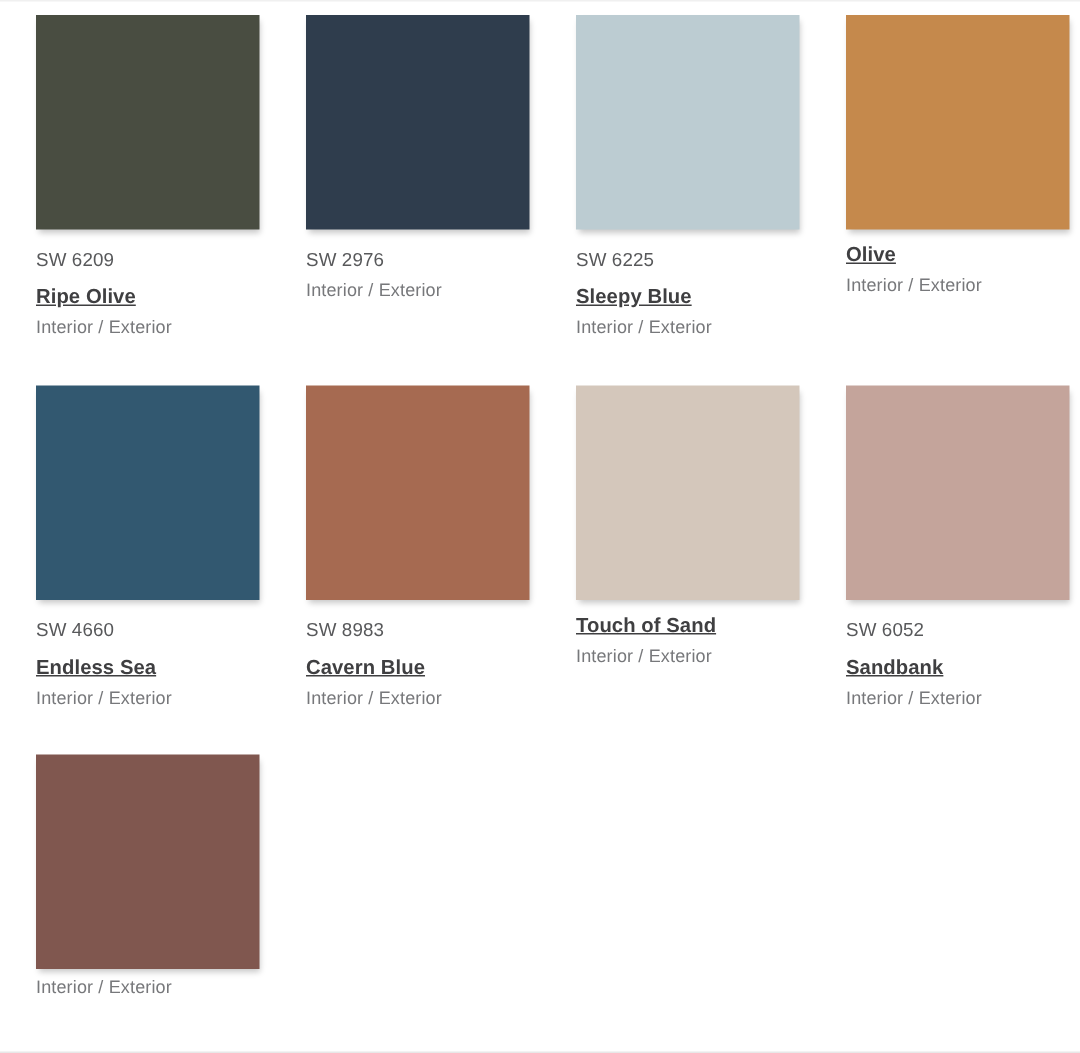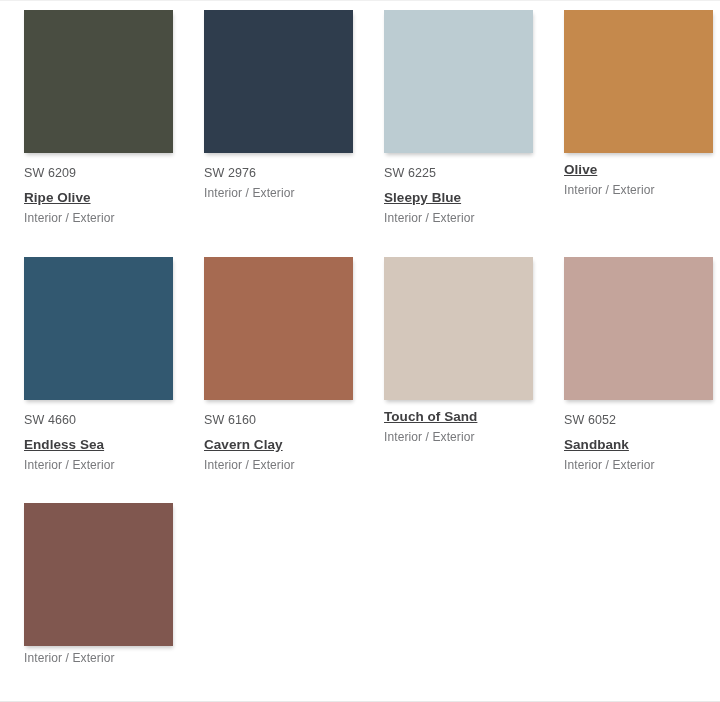--- a/index.html
+++ b/index.html
@@ -97,22 +97,22 @@
         <div class="usage">Interior / Exterior</div>
       </div>
       <div class="swatch-card">
         <div class="chip" style="background: rgb(50, 88, 112);"></div>
         <div class="code">SW 4660</div>
         <div class="name">Endless Sea</div>
         <div class="usage">Interior / Exterior</div>
       </div>
       <div class="swatch-card">
         <div class="chip" style="background: rgb(166, 106, 81);"></div>
-        <div class="code">SW 6160</div>
-        <div class="name">Cavern Clay</div>
+        <div class="code">SW 8983</div>
+        <div class="name">Cavern Blue</div>
         <div class="usage">Interior / Exterior</div>
       </div>
       <div class="swatch-card">
         <div class="chip" style="background: rgb(212, 199, 187);"></div>
         <div class="name">Touch of Sand</div>
         <div class="usage">Interior / Exterior</div>
       </div>
       <div class="swatch-card">
         <div class="chip" style="background: rgb(196, 164, 155);"></div>
         <div class="code">SW 6052</div>

